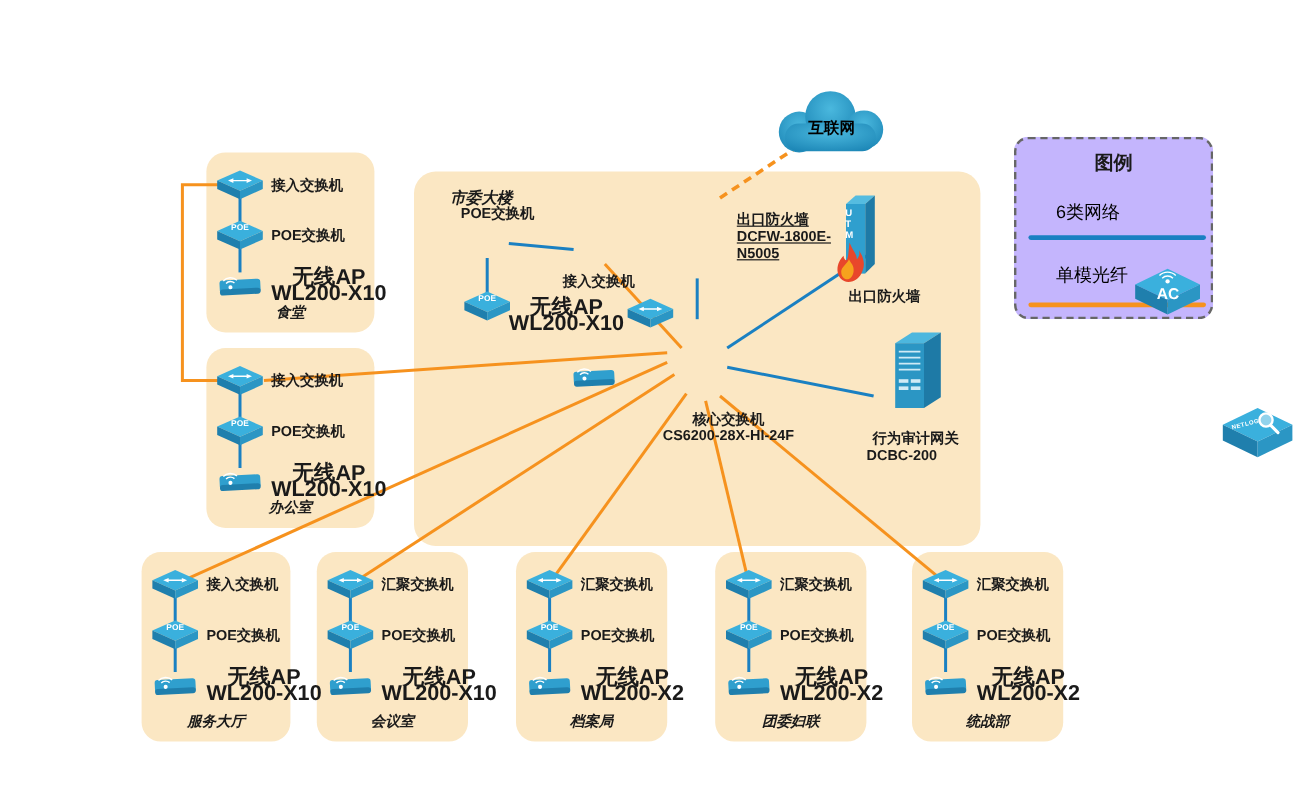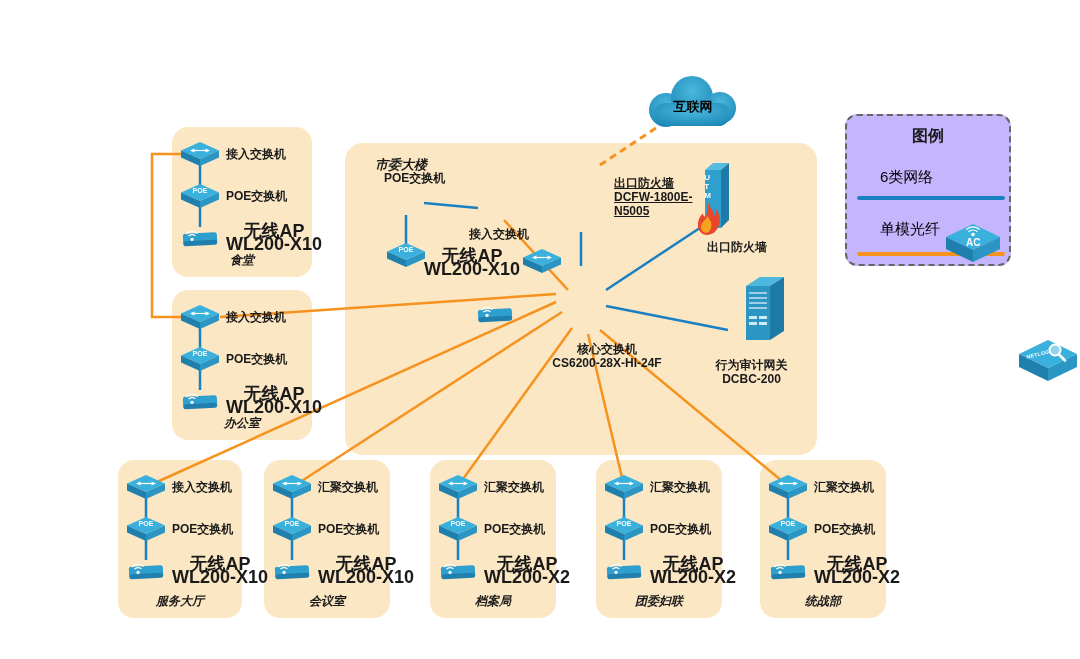--- a/index.html
+++ b/index.html
@@ -15,21 +15,21 @@
   .lbl{font-size:12px;font-weight:700;color:#1a1a1a;white-space:nowrap;}
   .lbl2{font-size:18px;font-weight:700;line-height:13px;color:#1a1a1a;white-space:nowrap;text-align:center;}
   .gname{position:absolute;left:0;right:0;bottom:8px;text-align:center;font-style:italic;
          font-weight:700;font-size:12px;z-index:10;}
   
   .dev{position:relative;display:inline-block;flex:0 0 auto;}
   .dev svg{display:block;}
   .ictxt{position:absolute;left:0;right:0;top:4px;text-align:center;font-size:7px;font-weight:700;color:#fff;}
   .utm{position:absolute;left:11px;top:15px;width:9px;font-size:8px;font-weight:700;color:#fff;
        line-height:9px;word-break:break-all;letter-spacing:1px;}
-  .actxt{position:absolute;left:0;right:0;top:15px;text-align:center;font-size:10px;font-weight:700;color:#fff;}
+  .actxt{position:absolute;left:0;right:0;top:15px;text-align:center;font-size:13px;font-weight:700;color:#fff;}
   .nltxt{position:absolute;left:4px;top:13px;width:34px;font-size:5px;font-weight:700;color:#fff;
          transform:rotate(-14deg);letter-spacing:.4px;text-align:center;}
   .cloud-label{position:absolute;left:0;right:0;top:28px;text-align:center;color:#000000;
                font-size:13px;font-weight:700;z-index:11;}
   
   .zone-title{font-size:13px;font-weight:700;font-style:italic;}
   .bold-lbl{font-size:12px;font-weight:700;line-height:14px;white-space:nowrap;}
   .center{text-align:center;}
   
   .legend{position:absolute;border:2px dashed #666;border-radius:12px;background:#c4b5fd;box-sizing:border-box;}
@@ -248,21 +248,21 @@
   <div class="abs bold-lbl center" style="left:697px;top:240px;width:80px;">出口防火墙</div>
 
   
   <div class="abs dev" style="left:718px;top:306px;">
     <svg width="62" height="46" viewBox="0 0 62 46">
         <use href="#sym-netlog"></use>
       </svg>
     <span class="nltxt">NETLOG</span>
   </div>
   <div class="abs bold-lbl center" style="left:704px;top:358px;width:95px;">
-    <span style="display:block;">行为审计网关</span>
+    <span style="display:block;text-align:right;">行为审计网关</span>
     <span style="display:block;">DCBC-200</span>
   </div>
 
   
   <div class="group" style="left:172px;top:127px;width:140px;height:150px;">
     <div class="row">
       <span class="dev">
           <svg width="40" height="26" viewBox="0 0 40 26">
             <use href="#sym-switch"></use>
           </svg>

